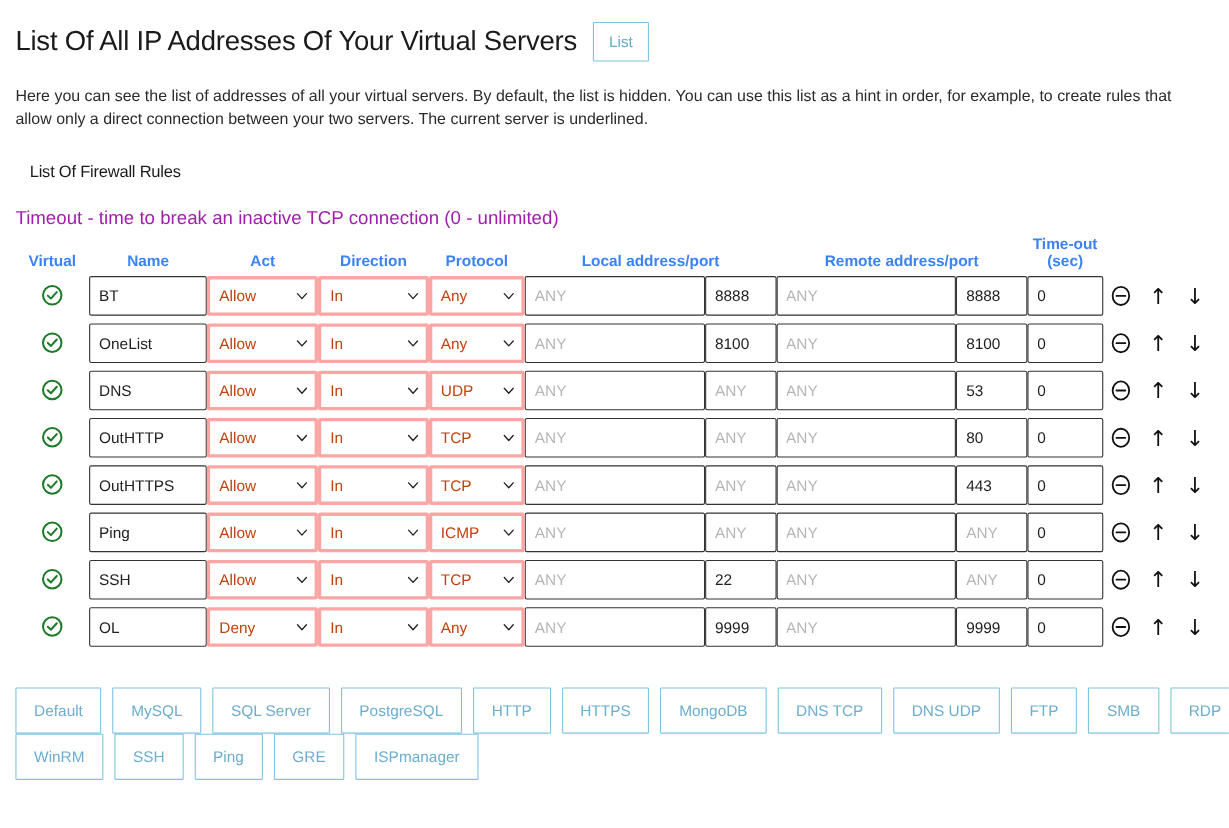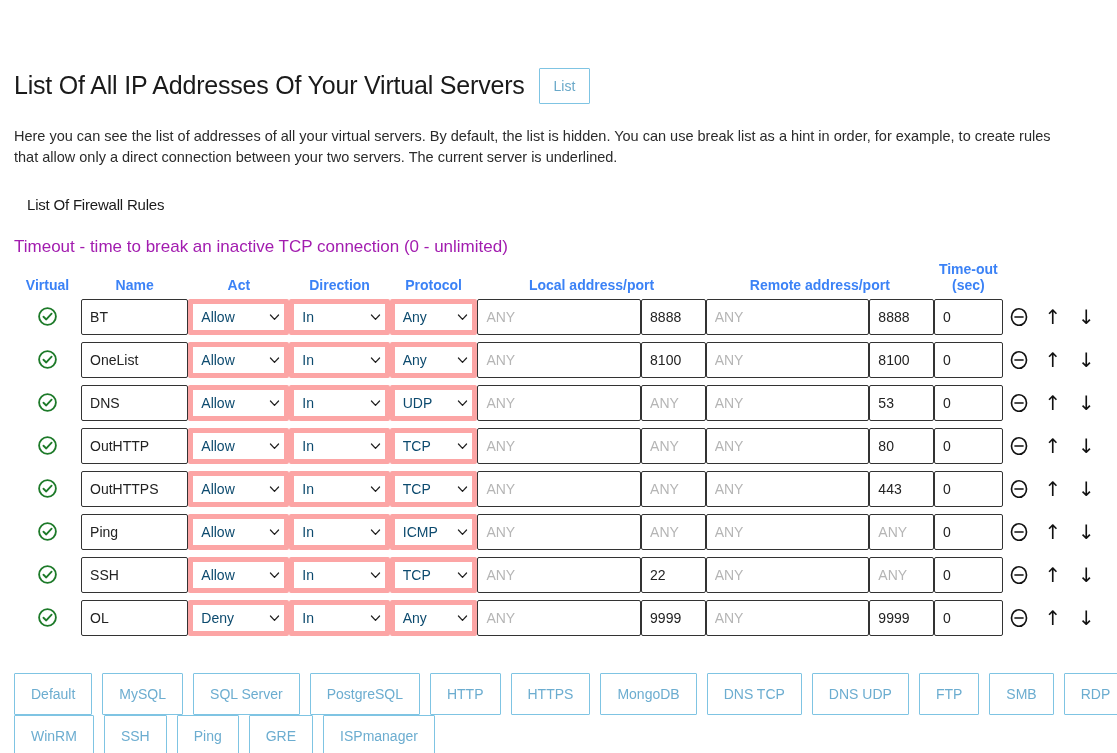--- a/index.html
+++ b/index.html
@@ -19,21 +19,20 @@
     box-sizing: border-box;
     width: 1117px;
   }
 
   
   .h-row {
     display: flex;
     align-items: center;
     gap: 14px;
     padding-top: 20px;
-    margin-top: 48px;
   }
   h1.title {
     font-size: 25px;
     font-weight: 400;
     letter-spacing: -0.2px;
     color: #1a1a1a;
     margin: 0;
     line-height: 1.1;
   }
   h2.title {
@@ -122,26 +121,26 @@
     padding: 0 8px;
     outline: none;
   }
   .fld::placeholder { color: #b5b5b5; opacity: 1; }
 
   .sel-wrap { position: relative; }
   .sel {
     box-sizing: border-box;
     width: 100%;
     height: 36px;
-    border: 5px solid #fca5a5;
+    border: 3px solid #fca5a5;
     border-radius: 2px;
     background: #ffffff;
     font-family: "Liberation Sans", sans-serif;
     font-size: 14px;
-    color: #0c4a6e;
+    color: #c2410c;
     padding: 0 26px 0 8px;
     display: flex;
     align-items: center;
     cursor: pointer;
     user-select: none;
   }
   .sel .chev {
     position: absolute;
     right: 8px;
     top: 50%;
@@ -203,21 +202,21 @@
 </head>
 <body>
 
 <div class="page">
 
   <div class="h-row">
     <h1 class="title">List Of All IP Addresses Of Your Virtual Servers</h1>
     <button class="show-btn">List</button>
   </div>
 
-  <p class="intro">Here you can see the list of addresses of all your virtual servers. By default, the list is hidden. You can use break list as a hint in order, for example, to create rules that allow only a direct connection between your two servers. The current server is underlined.</p>
+  <p class="intro">Here you can see the list of addresses of all your virtual servers. By default, the list is hidden. You can use this list as a hint in order, for example, to create rules that allow only a direct connection between your two servers. The current server is underlined.</p>
 
   <div class="section-gap-firewall">
     <h2 class="title">List Of Firewall Rules</h2>
     <p class="timeout-note">Timeout - time to break an inactive TCP connection (0 - unlimited)</p>
 
     <table class="rules">
       <colgroup>
         <col class="col-status">
           <col class="col-name">
           <col class="col-act">

